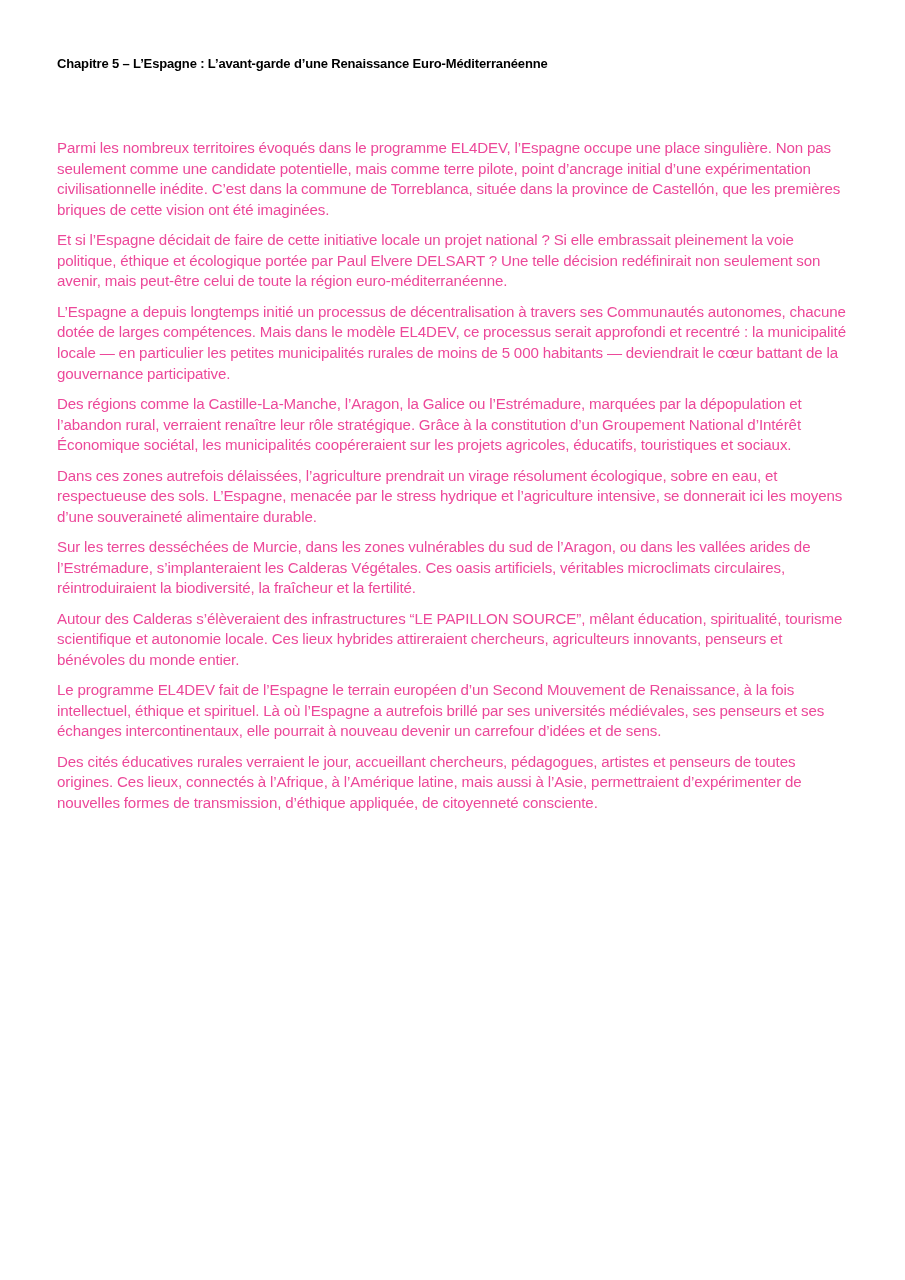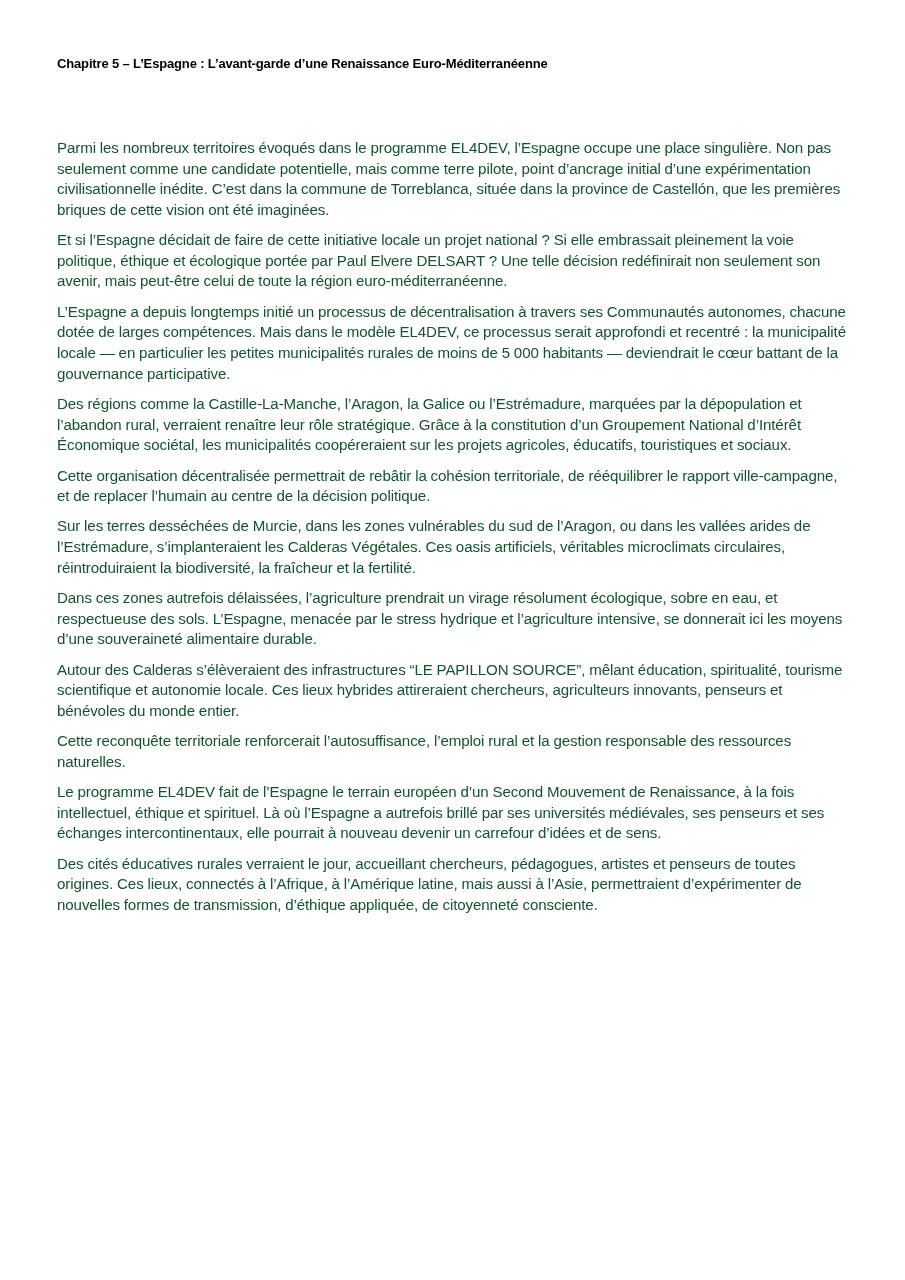--- a/index.html
+++ b/index.html
@@ -39,44 +39,42 @@
     white-space: nowrap;
   }
   .body-block {
     margin-top: 65px;
   }
   p.para {
     font-size: 15.1px;
     line-height: 20.6px;
     letter-spacing: -0.1px;
     margin: 0 0 9.8px 0;
-    color: #14532d;
+    color: #ec4899;
     text-align: left;
     word-spacing: -0.2px;
   }
   p.para:last-child {
     margin-bottom: 16px;
   }
 </style>
 </head>
 <body>
 
 <div class="page">
   <div class="content">
 
     <h1 class="doc-title">Chapitre 5 – L’Espagne : L’avant-garde d’une Renaissance Euro-Méditerranéenne</h1>
 
     <div class="body-block">
       <p class="para">Parmi les nombreux territoires évoqués dans le programme EL4DEV, l’Espagne occupe une place singulière. Non pas seulement comme une candidate potentielle, mais comme terre pilote, point d’ancrage initial d’une expérimentation civilisationnelle inédite. C’est dans la commune de Torreblanca, située dans la province de Castellón, que les premières briques de cette vision ont été imaginées.</p>
       <p class="para">Et si l’Espagne décidait de faire de cette initiative locale un projet national ? Si elle embrassait pleinement la voie politique, éthique et écologique portée par Paul Elvere DELSART ? Une telle décision redéfinirait non seulement son avenir, mais peut-être celui de toute la région euro-méditerranéenne.</p>
       <p class="para">L’Espagne a depuis longtemps initié un processus de décentralisation à travers ses Communautés autonomes, chacune dotée de larges compétences. Mais dans le modèle EL4DEV, ce processus serait approfondi et recentré : la municipalité locale — en particulier les petites municipalités rurales de moins de 5 000 habitants — deviendrait le cœur battant de la gouvernance participative.</p>
       <p class="para">Des régions comme la Castille-La-Manche, l’Aragon, la Galice ou l’Estrémadure, marquées par la dépopulation et l’abandon rural, verraient renaître leur rôle stratégique. Grâce à la constitution d’un Groupement National d’Intérêt Économique sociétal, les municipalités coopéreraient sur les projets agricoles, éducatifs, touristiques et sociaux.</p>
-      <p class="para">Cette organisation décentralisée permettrait de rebâtir la cohésion territoriale, de rééquilibrer le rapport ville-campagne, et de replacer l’humain au centre de la décision politique.</p>
+      <p class="para">Dans ces zones autrefois délaissées, l’agriculture prendrait un virage résolument écologique, sobre en eau, et respectueuse des sols. L’Espagne, menacée par le stress hydrique et l’agriculture intensive, se donnerait ici les moyens d’une souveraineté alimentaire durable.</p>
       <p class="para">Sur les terres desséchées de Murcie, dans les zones vulnérables du sud de l’Aragon, ou dans les vallées arides de l’Estrémadure, s’implanteraient les Calderas Végétales. Ces oasis artificiels, véritables microclimats circulaires, réintroduiraient la biodiversité, la fraîcheur et la fertilité.</p>
-      <p class="para">Dans ces zones autrefois délaissées, l’agriculture prendrait un virage résolument écologique, sobre en eau, et respectueuse des sols. L’Espagne, menacée par le stress hydrique et l’agriculture intensive, se donnerait ici les moyens d’une souveraineté alimentaire durable.</p>
       <p class="para">Autour des Calderas s’élèveraient des infrastructures “LE PAPILLON SOURCE”, mêlant éducation, spiritualité, tourisme scientifique et autonomie locale. Ces lieux hybrides attireraient chercheurs, agriculteurs innovants, penseurs et bénévoles du monde entier.</p>
-      <p class="para">Cette reconquête territoriale renforcerait l’autosuffisance, l’emploi rural et la gestion responsable des ressources naturelles.</p>
       <p class="para">Le programme EL4DEV fait de l’Espagne le terrain européen d’un Second Mouvement de Renaissance, à la fois intellectuel, éthique et spirituel. Là où l’Espagne a autrefois brillé par ses universités médiévales, ses penseurs et ses échanges intercontinentaux, elle pourrait à nouveau devenir un carrefour d’idées et de sens.</p>
       <p class="para">Des cités éducatives rurales verraient le jour, accueillant chercheurs, pédagogues, artistes et penseurs de toutes origines. Ces lieux, connectés à l’Afrique, à l’Amérique latine, mais aussi à l’Asie, permettraient d’expérimenter de nouvelles formes de transmission, d’éthique appliquée, de citoyenneté consciente.</p>
     </div>
 
   </div>
 </div>
 
 </body></html>

